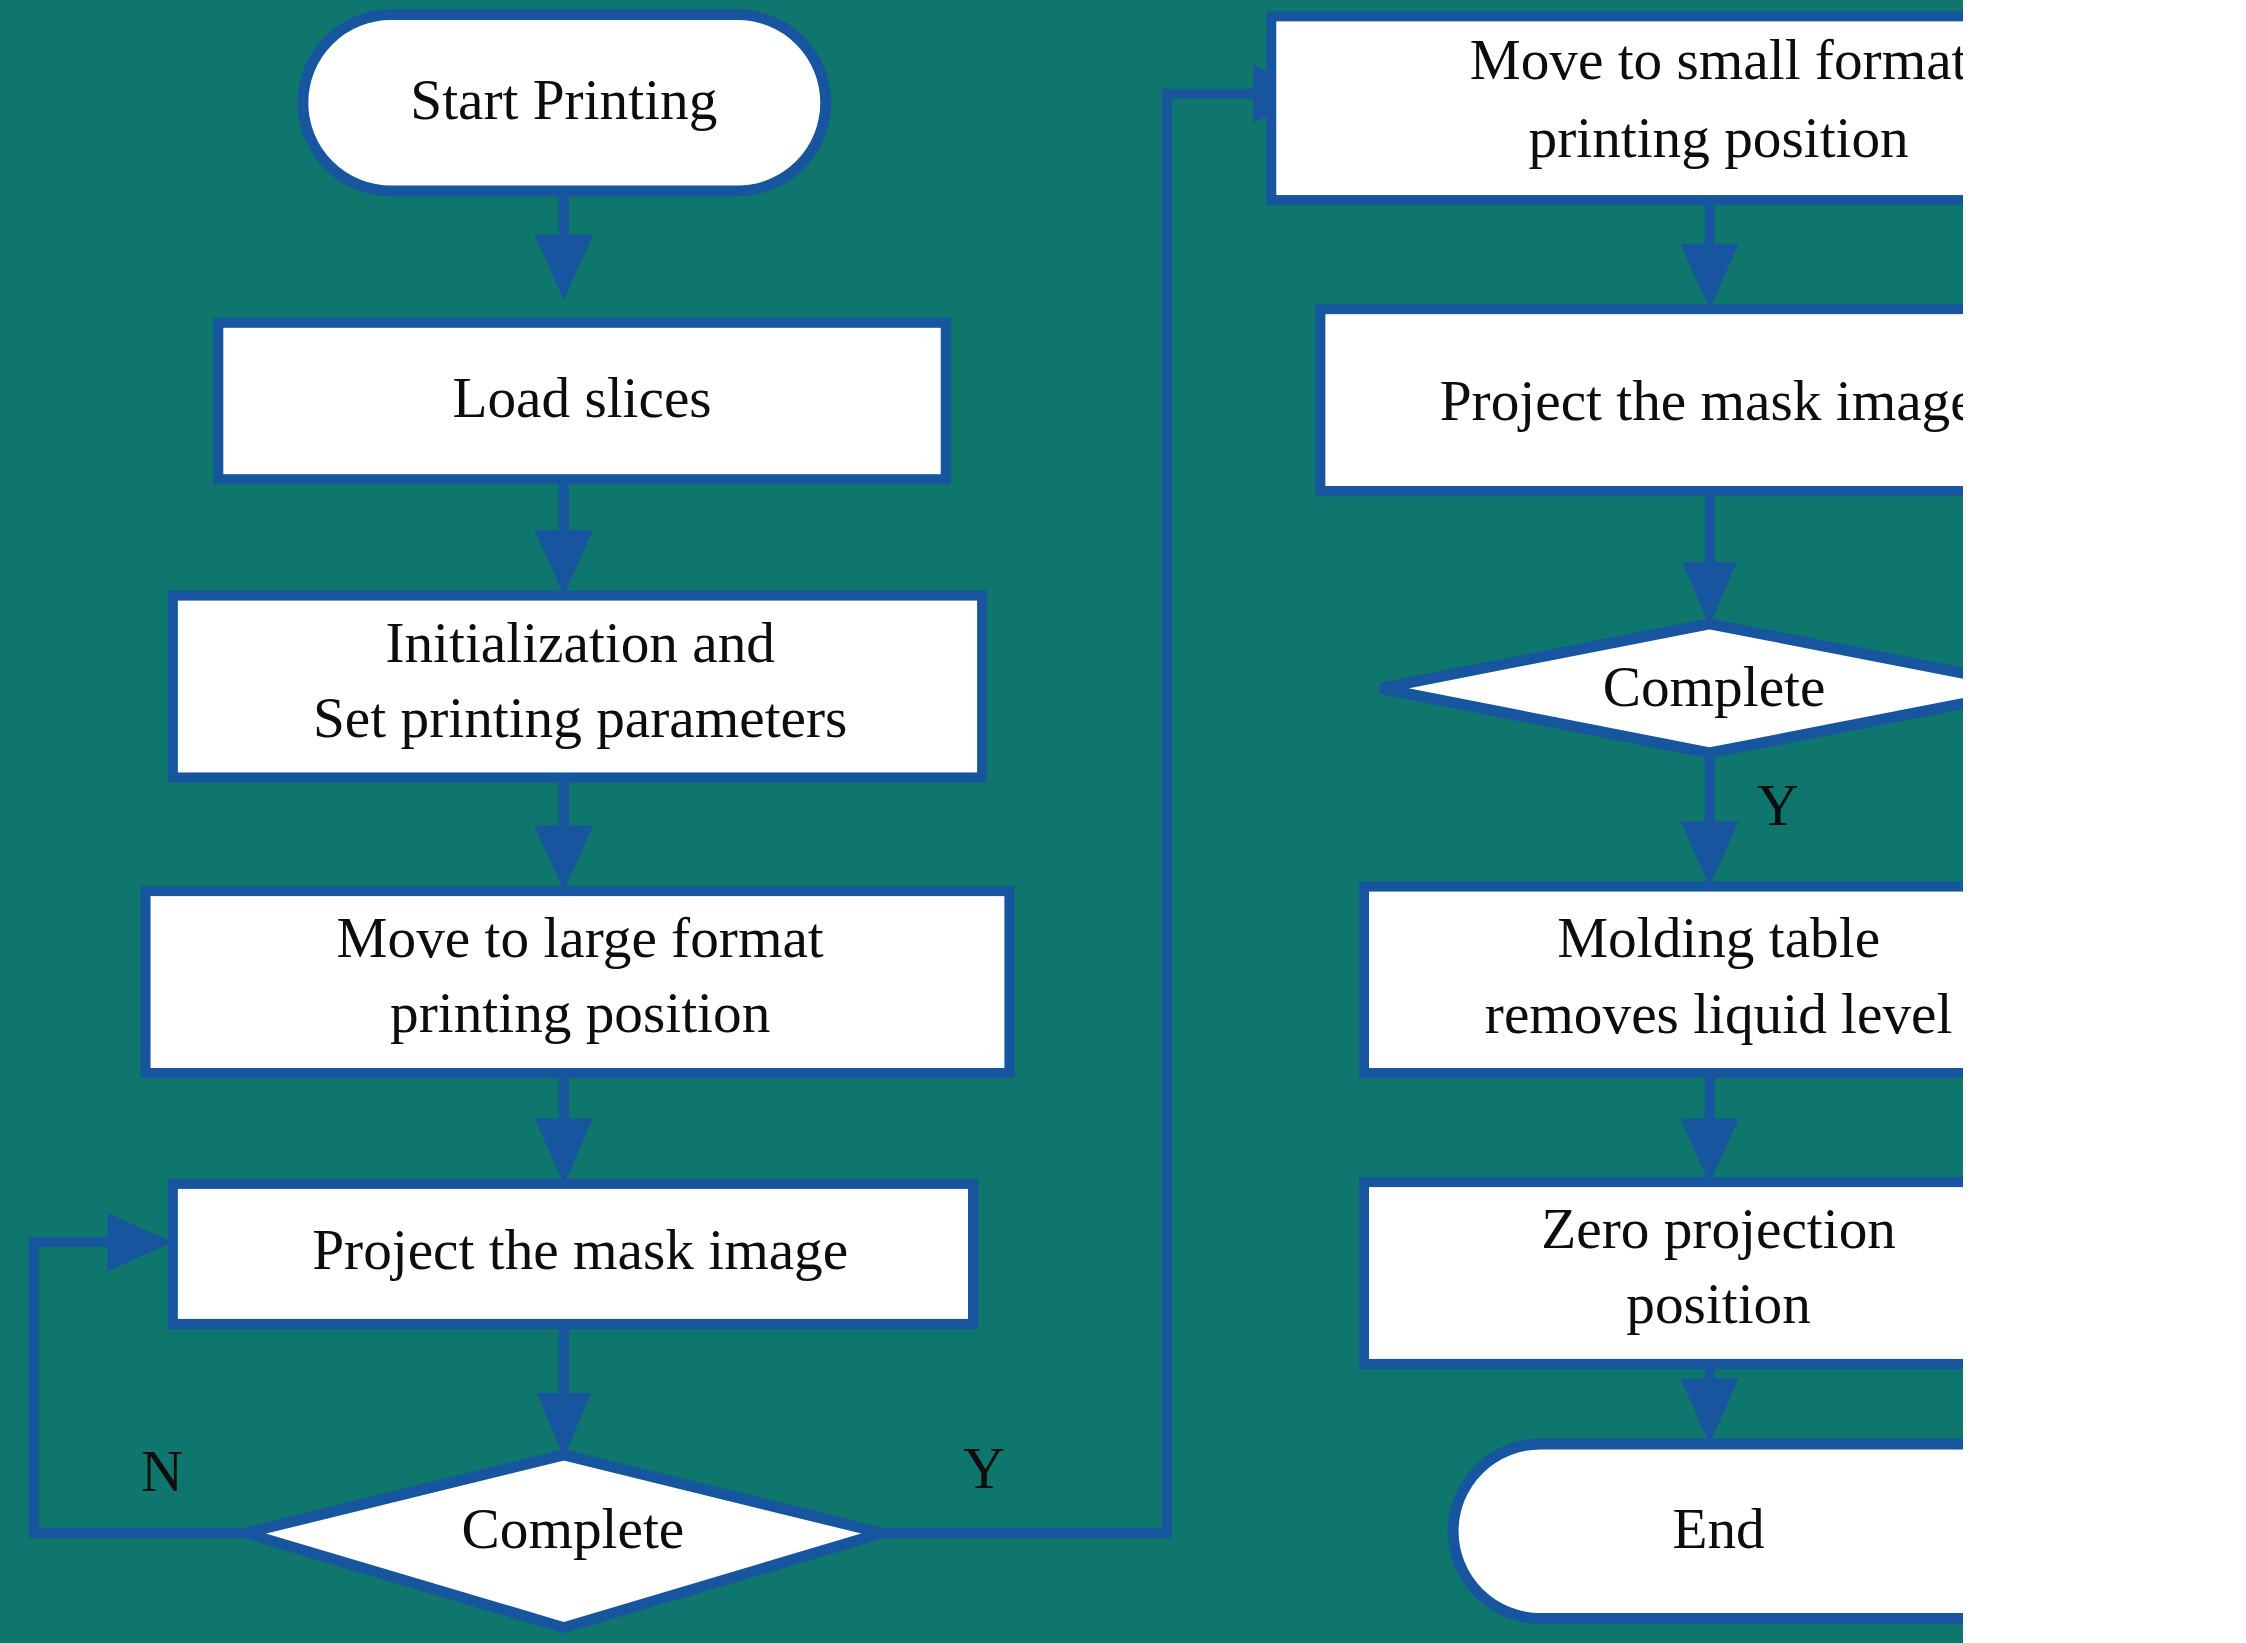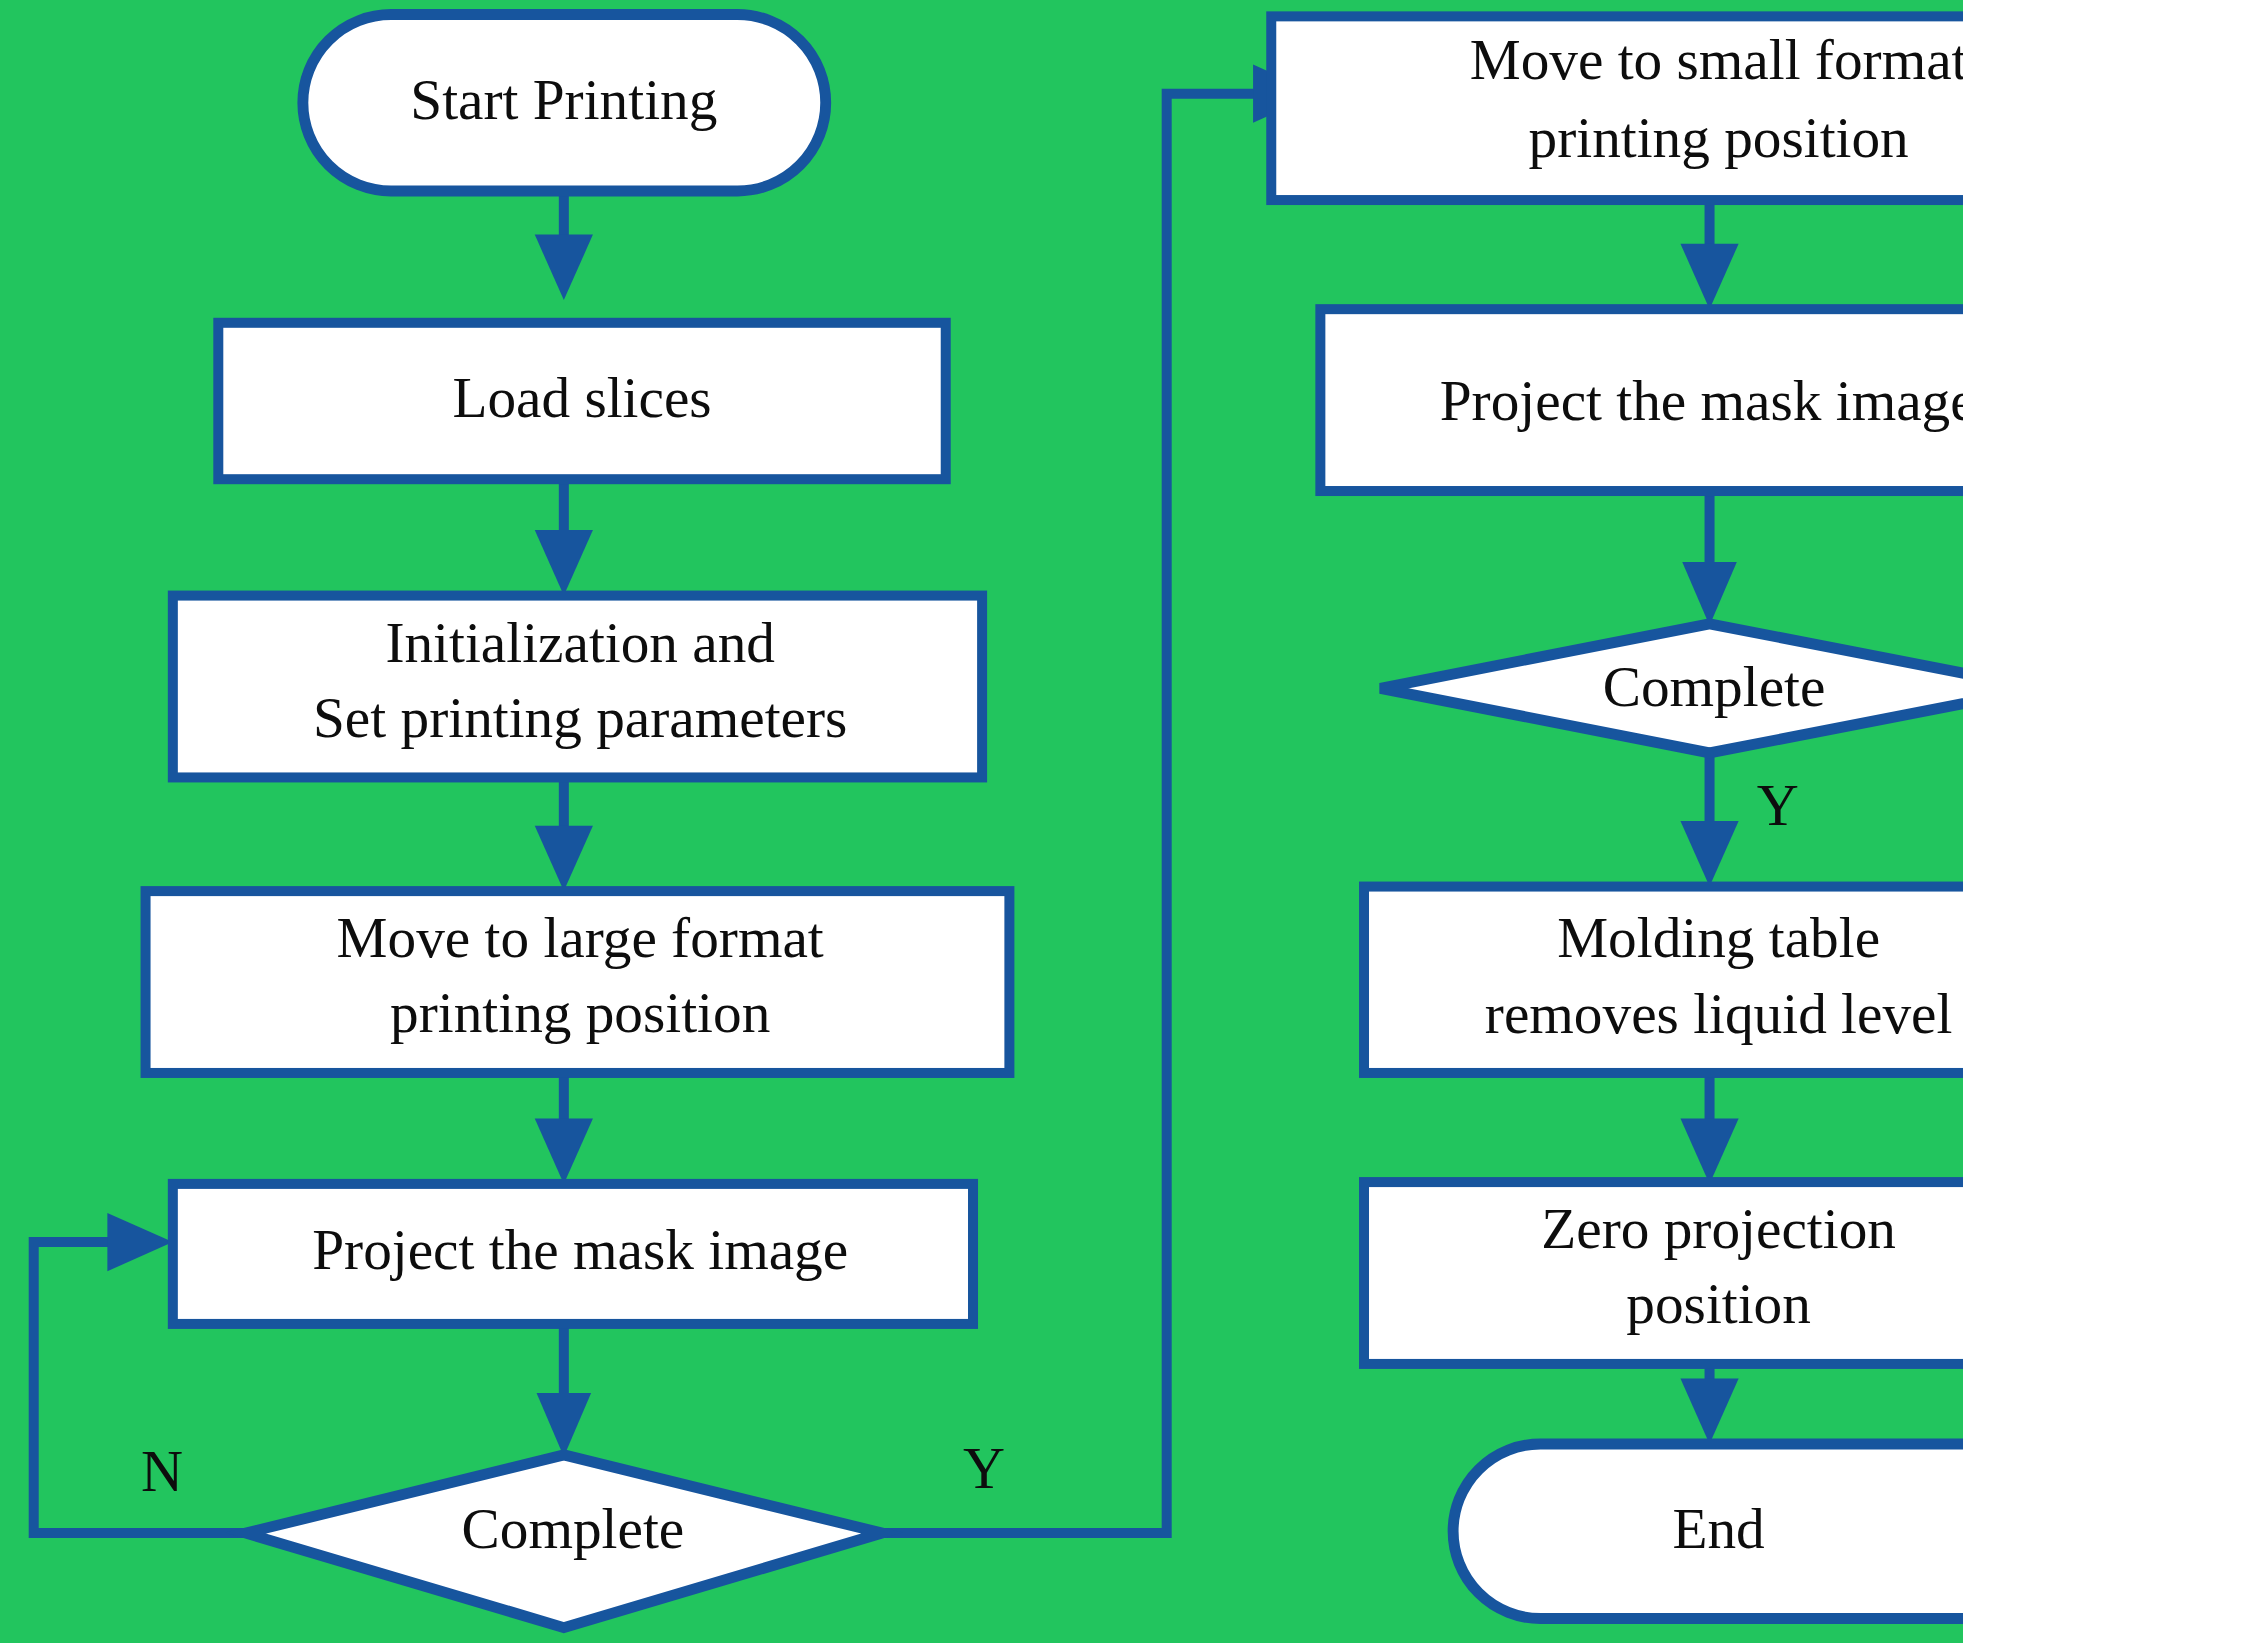--- a/index.html
+++ b/index.html
@@ -8,21 +8,21 @@
     padding: 0;
     background: #ffffff;
   }
   body {
     font-family: "Liberation Serif", "DejaVu Serif", serif;
   }
   #flow-root {
     position: relative;
     width: 1963px;
     height: 1644px;
-    background: #22c55e;
+    background: #0f766e;
     overflow: hidden;
   }
   svg.flow-svg {
     display: block;
     width: 2247px;
     height: 1644px;
   }
   .node-shape {
     fill: #ffffff;
     stroke: #17559E;

